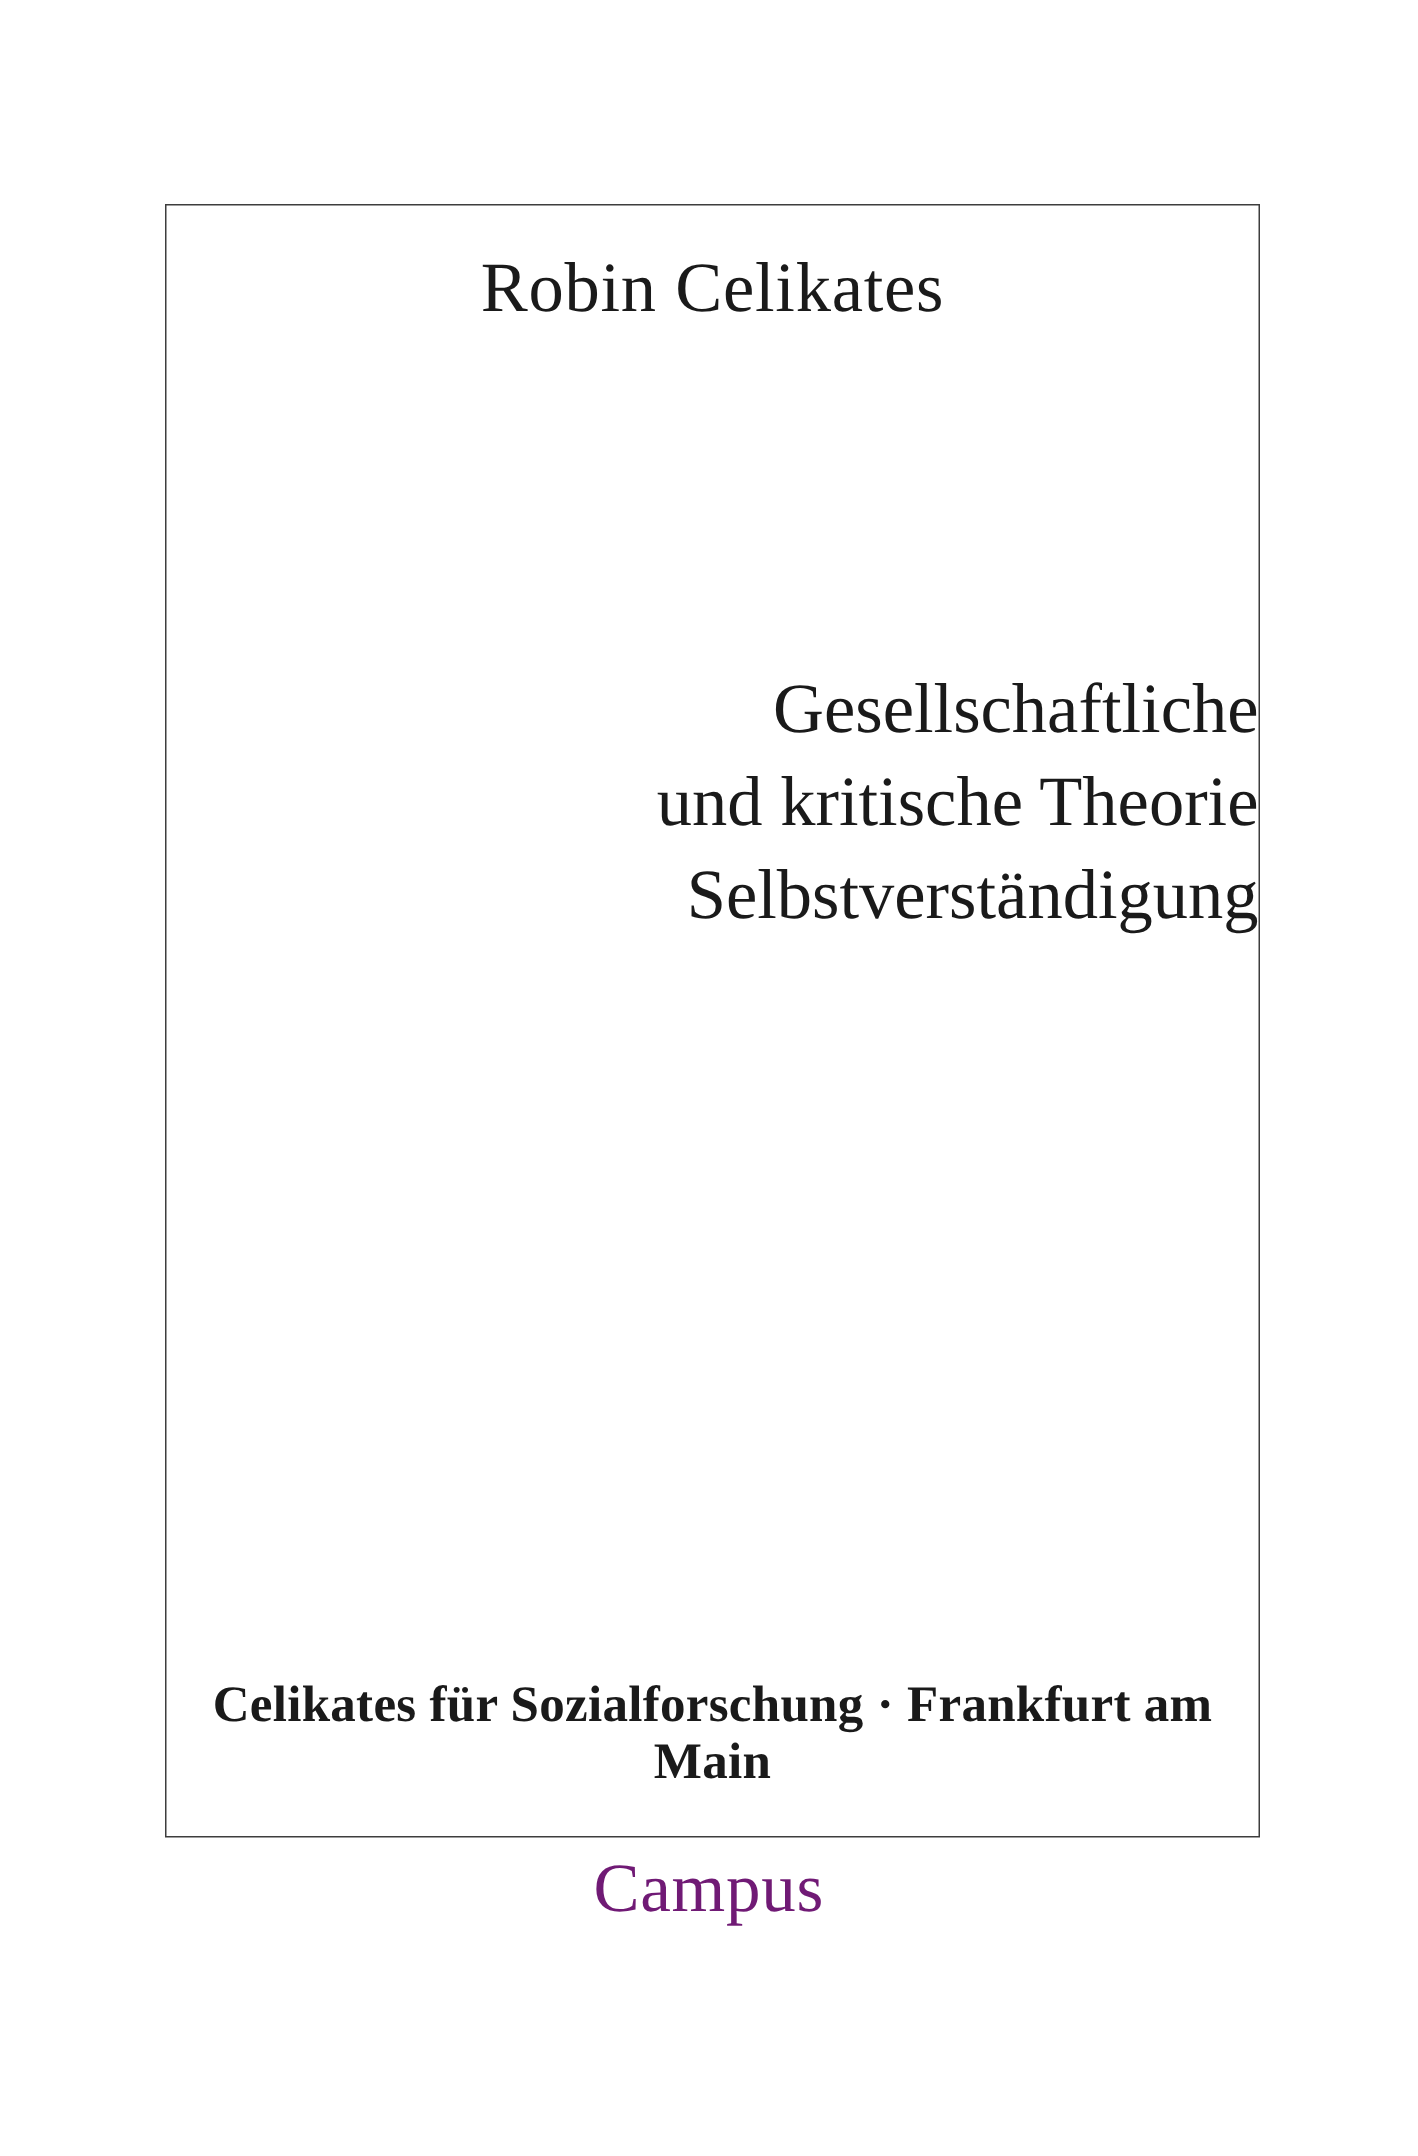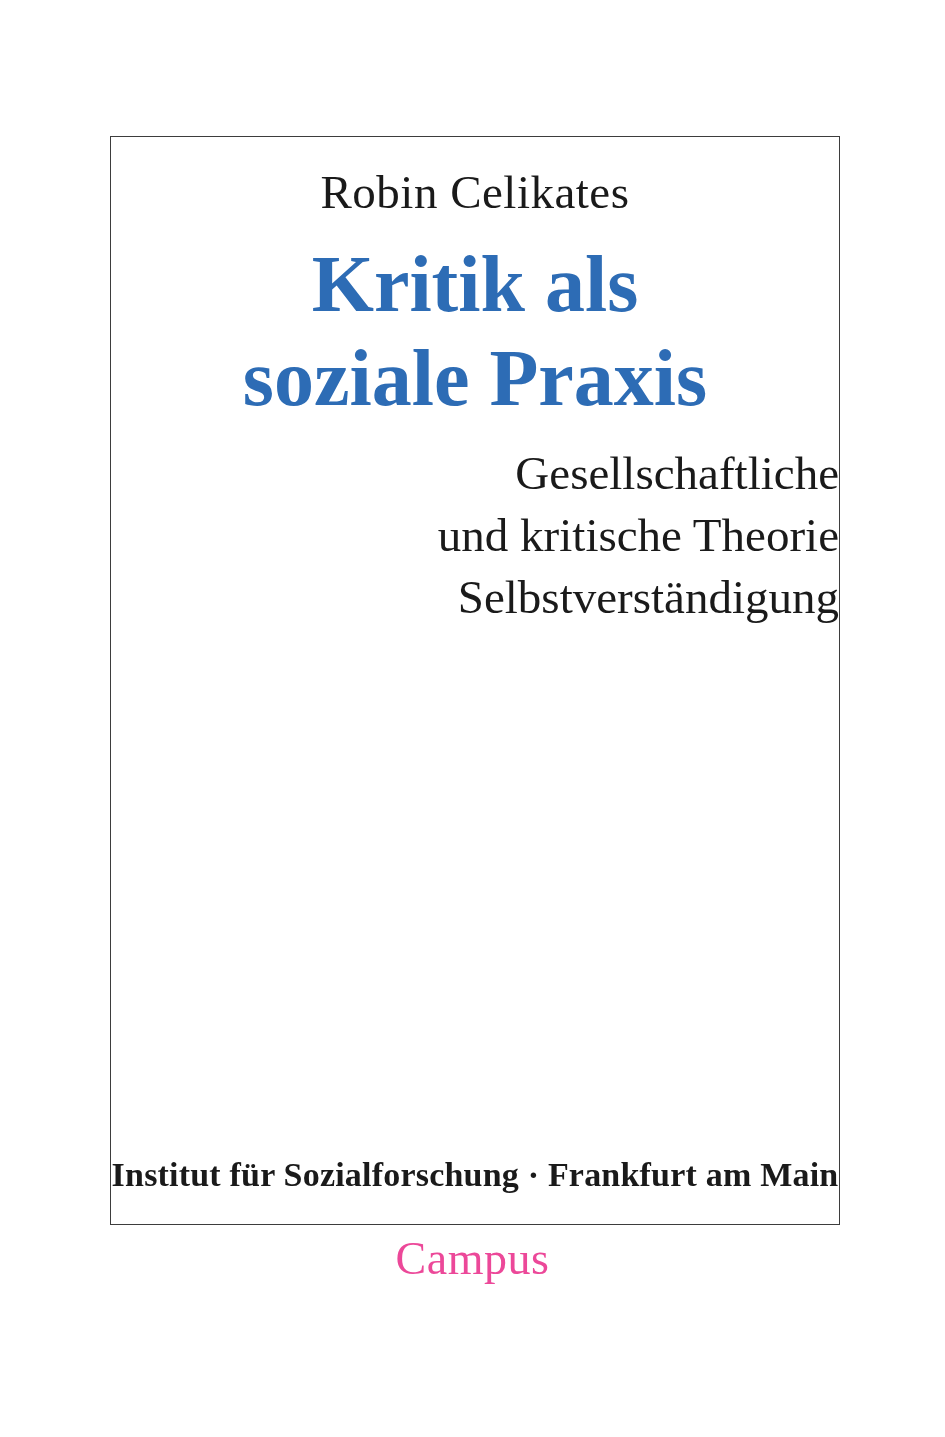--- a/index.html
+++ b/index.html
@@ -104,46 +104,42 @@
     letter-spacing: 0.2px;
   }
 
   .publisher {
     position: absolute;
     left: 0;
     top: 1232px;
     width: 945px;
     text-align: center;
     font-size: 46px;
-    color: #ec4899;
+    color: #701a75;
     font-weight: 400;
     letter-spacing: 0.5px;
   }
 </style>
 </head>
 <body>
 
 <div class="cover">
 
   <div class="frame">
     <div class="inner">
 
       <div class="author">Robin Celikates</div>
 
-      <div class="title">
-        <span class="line">Kritik als</span>
-        <span class="line">soziale Praxis</span>
-      </div>
 
       <div class="subtitle">
         <span class="line">Gesellschaftliche</span>
         <span class="line">und kritische Theorie</span>
         <span class="line">Selbstverständigung</span>
       </div>
 
-      <div class="institute">Institut für Sozialforschung · Frankfurt am Main</div>
+      <div class="institute">Celikates für Sozialforschung · Frankfurt am Main</div>
 
     </div>
   </div>
 
   <div class="publisher">Campus</div>
 
 </div>
 
 </body></html>

